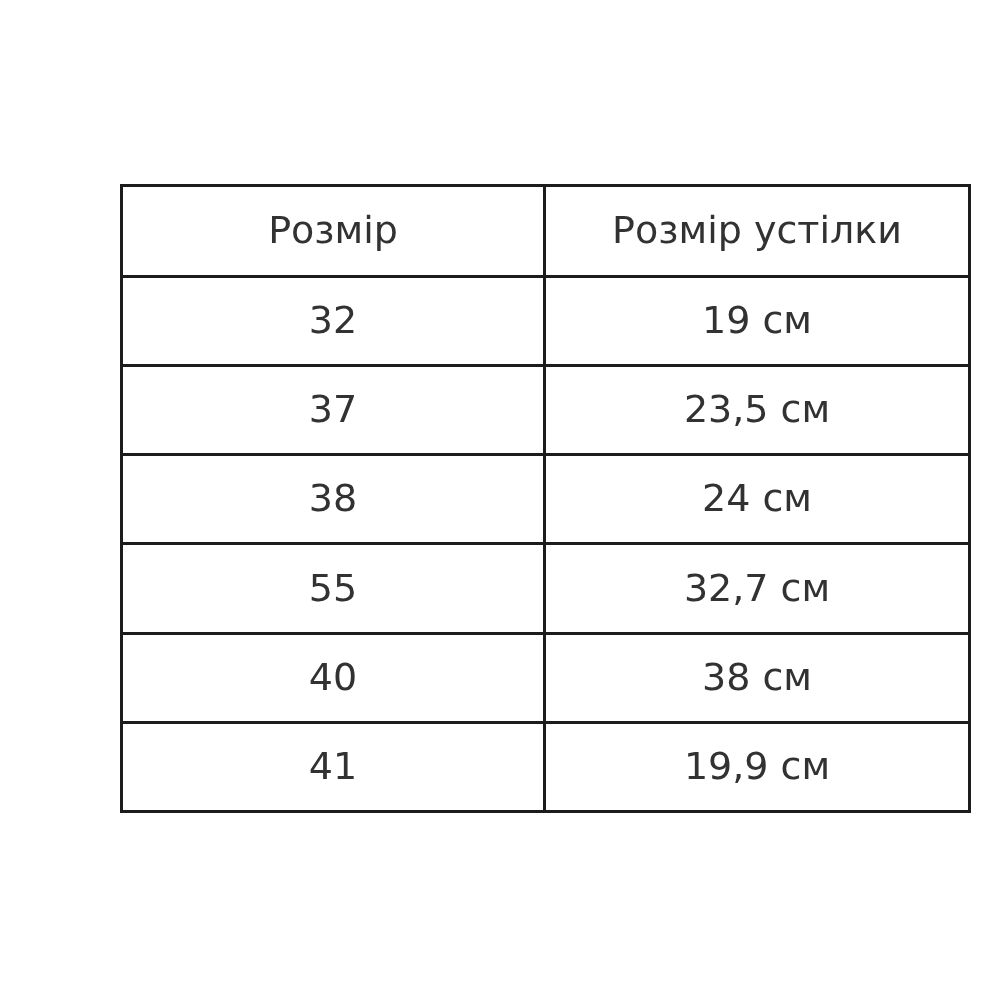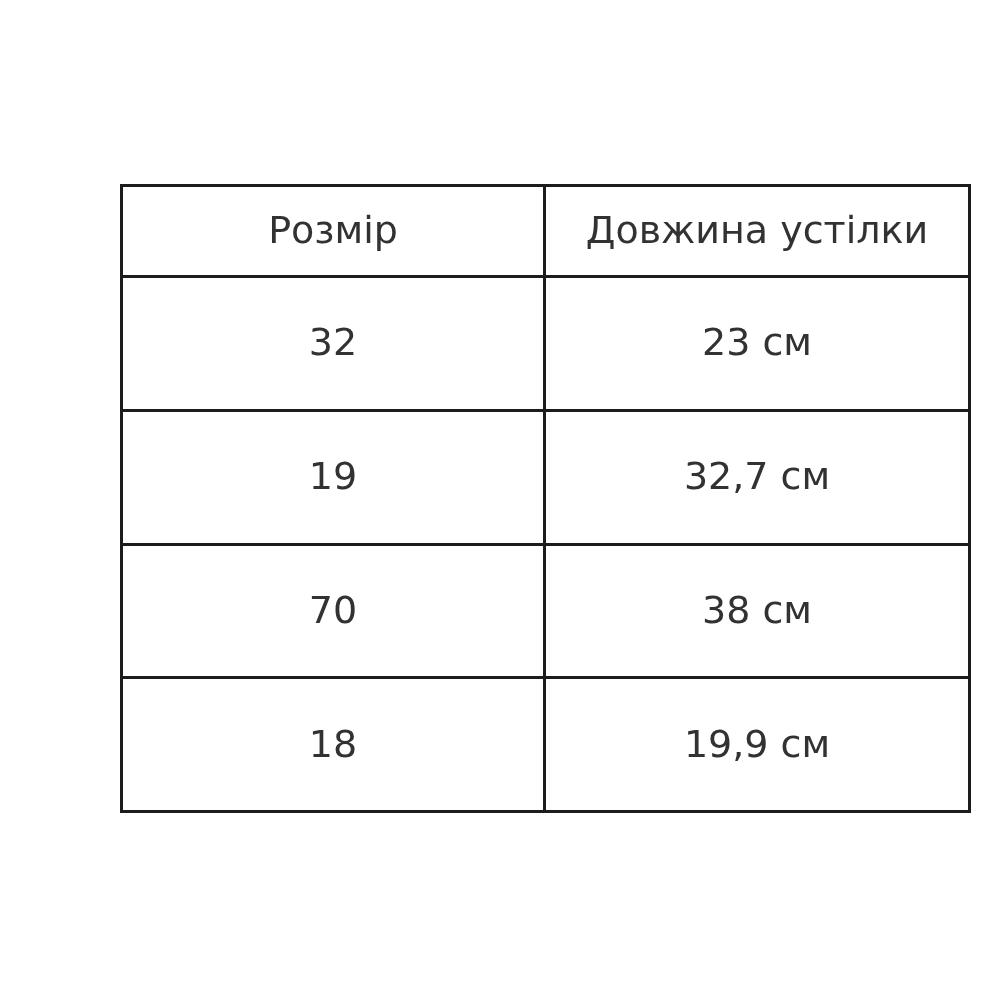--- a/index.html
+++ b/index.html
@@ -51,35 +51,43 @@
 
 <div class="size-table-wrap">
   <table class="size-table">
     <colgroup>
       <col class="c1">
       <col class="c2">
     </colgroup>
     <thead>
       <tr>
         <th>Розмір</th>
-        <th>Довжина устілки</th>
+        <th>Розмір устілки</th>
       </tr>
     </thead>
     <tbody>
       <tr>
         <td>32</td>
-        <td>23 см</td>
+        <td>19 см</td>
       </tr>
       <tr>
-        <td>19</td>
+        <td>37</td>
+        <td>23,5 см</td>
+      </tr>
+      <tr>
+        <td>38</td>
+        <td>24 см</td>
+      </tr>
+      <tr>
+        <td>55</td>
         <td>32,7 см</td>
       </tr>
       <tr>
-        <td>70</td>
+        <td>40</td>
         <td>38 см</td>
       </tr>
       <tr>
-        <td>18</td>
+        <td>41</td>
         <td>19,9 см</td>
       </tr>
     </tbody>
   </table>
 </div>
 
 </body></html>

